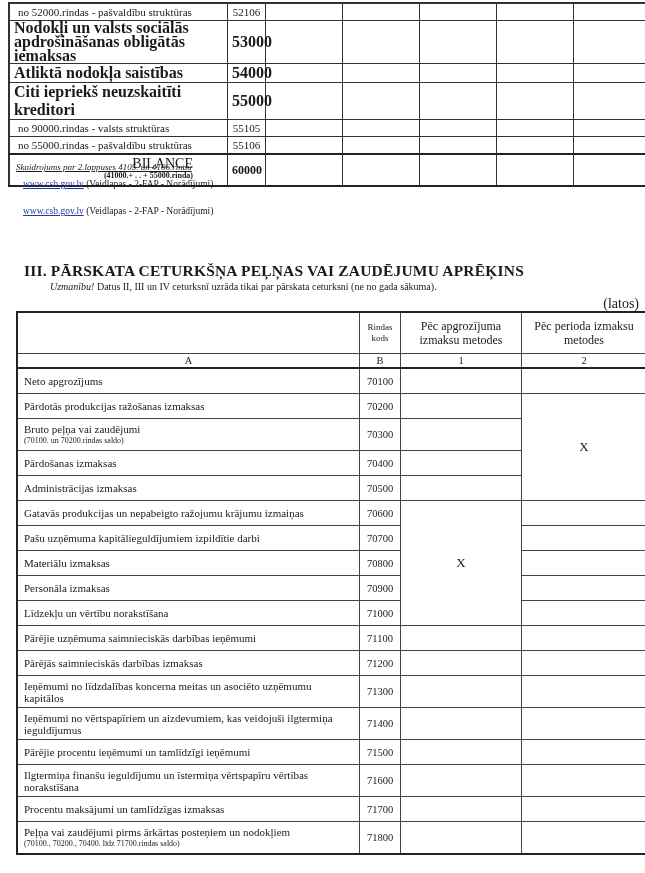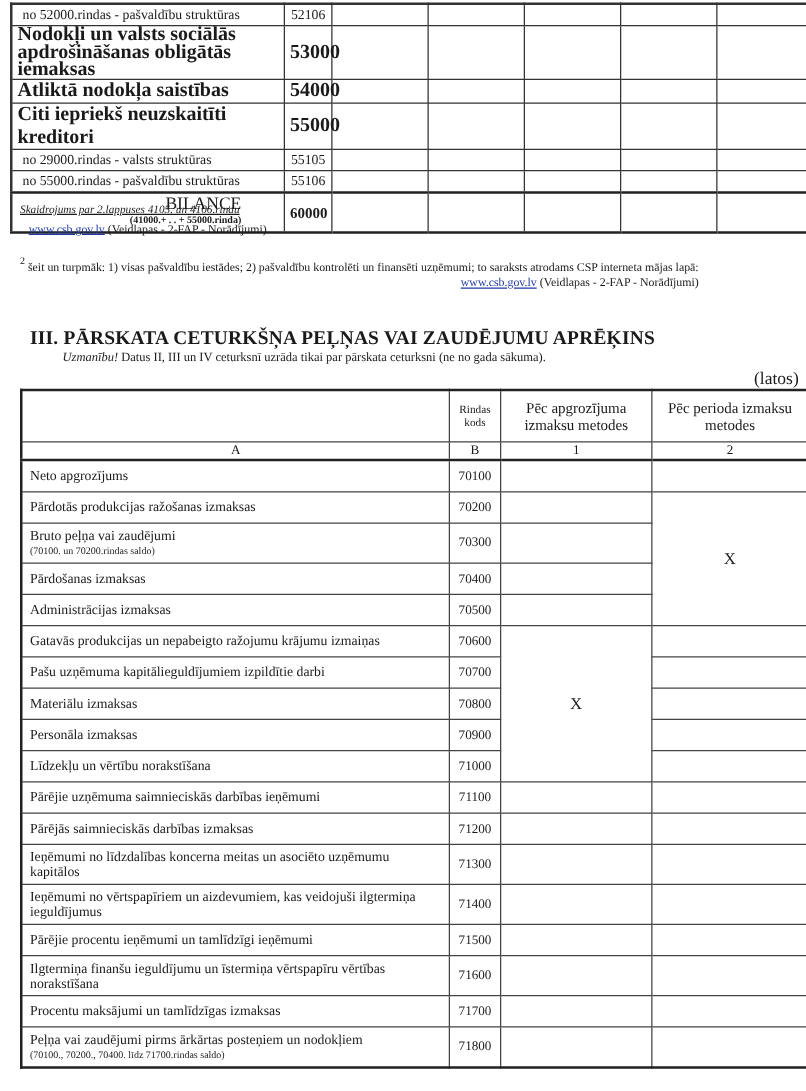--- a/index.html
+++ b/index.html
@@ -86,21 +86,21 @@
   <tr class="bold">
     <td class="lbl">Citi iepriekš neuzskaitīti kreditori</td>
     <td class="code">55000</td>
     <td class="cell"></td>
     <td class="cell"></td>
     <td class="cell"></td>
     <td class="cell"></td>
     <td class="cell"></td>
   </tr>
   <tr class="sub">
-    <td class="lbl">no 29000.rindas - valsts struktūras</td>
+    <td class="lbl">no 90000.rindas - valsts struktūras</td>
     <td class="code">55105</td>
     <td class="cell"></td>
     <td class="cell"></td>
     <td class="cell"></td>
     <td class="cell"></td>
     <td class="cell"></td>
   </tr>
   <tr class="sub">
     <td class="lbl">no 55000.rindas - pašvaldību struktūras</td>
     <td class="code">55106</td>
@@ -128,22 +128,20 @@
 <div class="abs fn-title">Skaidrojums par 2.lappuses 4105. un 4106.rindu</div>
 
 <div class="abs fn" style="top:178px;">
   <div class="indent">
     <span class="link">www.csb.gov.lv</span>
     <span>(Veidlapas - 2-FAP - Norādījumi)</span>
   </div>
 </div>
 
 <div class="abs fn" style="top:205px;">
-  <div><sup>2</sup>
-    <span>šeit un turpmāk: 1) visas pašvaldību iestādes; 2) pašvaldību kontrolēti un finansēti uzņēmumi; to saraksts atrodams CSP interneta mājas lapā:</span></div>
   <div class="indent">
     <span class="link">www.csb.gov.lv</span>
     <span>(Veidlapas - 2-FAP - Norādījumi)</span>
   </div>
 </div>
 
 <div class="abs sec-title">III.  PĀRSKATA CETURKŠŅA PEĻŅAS VAI ZAUDĒJUMU APRĒĶINS</div>
 <div class="abs sec-note">
   <i>Uzmanību!</i><span> Datus II, III un IV ceturksnī uzrāda tikai par pārskata ceturksni (ne no gada sākuma).</span>
 </div>

